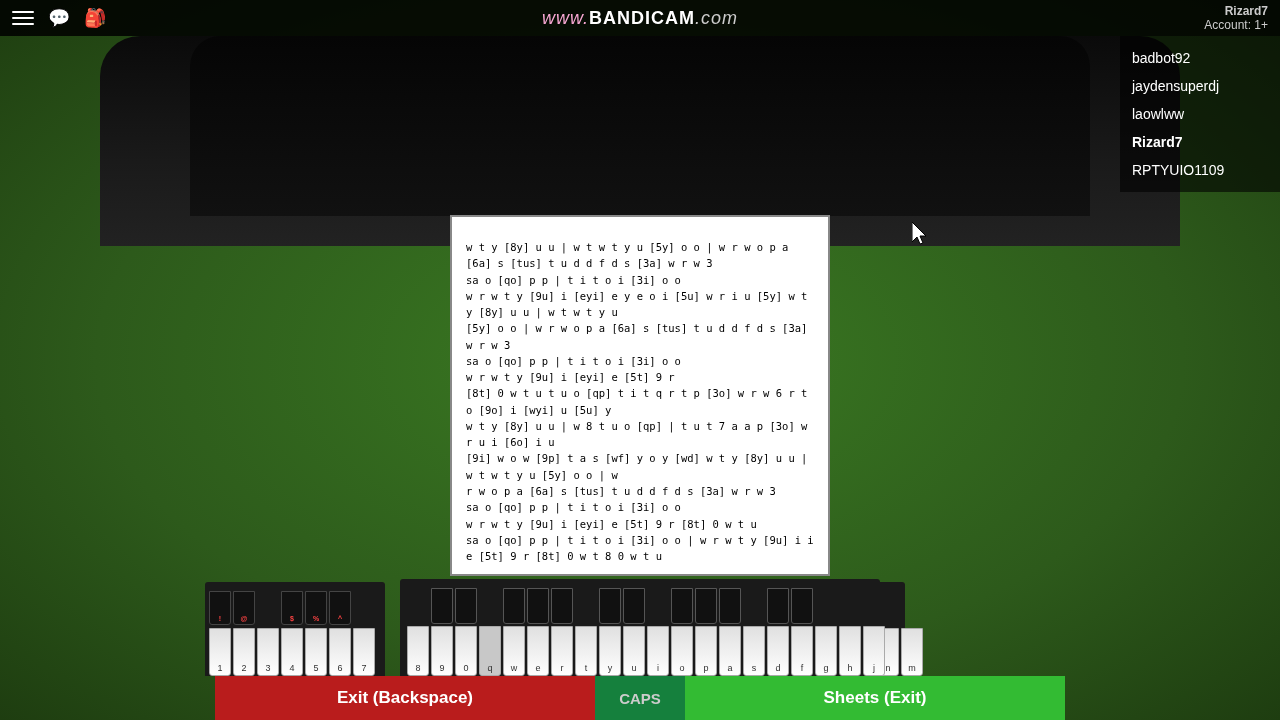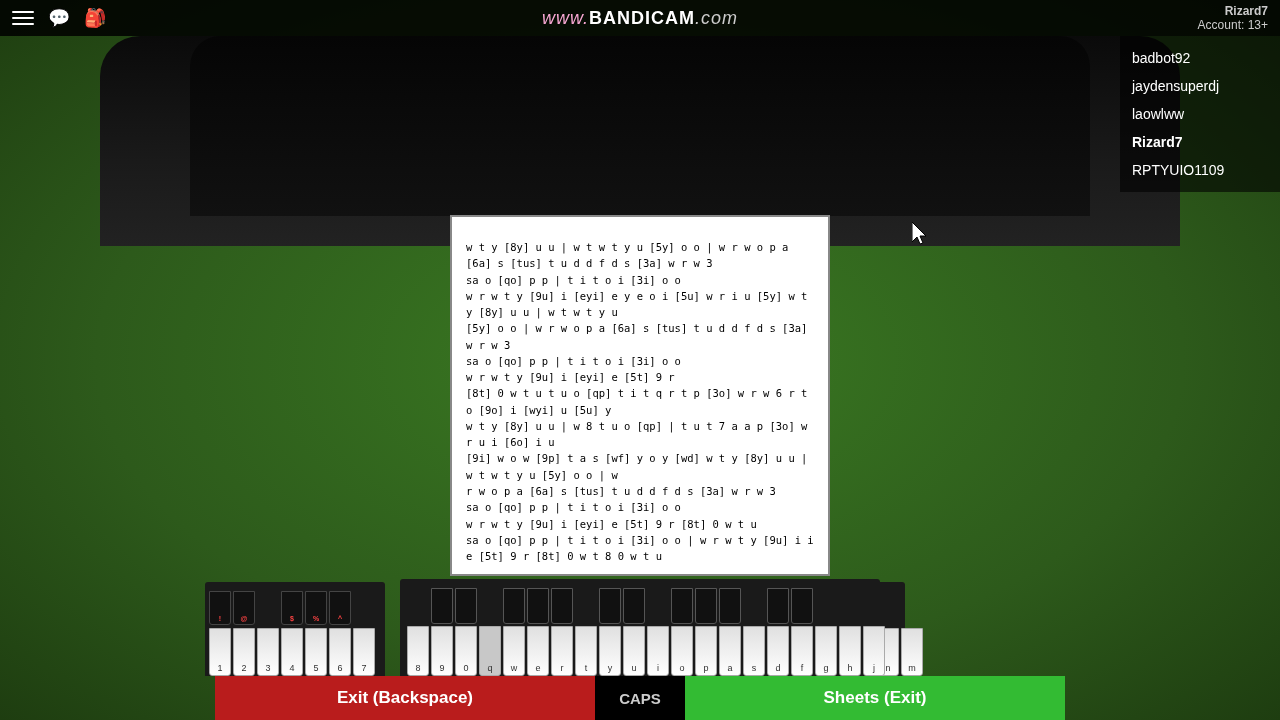--- a/index.html
+++ b/index.html
@@ -124,21 +124,21 @@
         <span></span>
     </div>
     <div style="color:#fff;font-size:18px;">💬</div>
     <div style="color:#fff;font-size:18px;">🎒</div>
   </div>
   <div class="top-bar-center">
     <span class="brand-www">www.</span><span class="brand-main">BANDICAM</span><span class="brand-com">.com</span>
   </div>
   <div class="top-bar-right">
     <div style="font-weight:bold;">Rizard7</div>
-    <div>Account: 13+</div>
+    <div>Account: 1+</div>
   </div>
 </div>
 
 <div class="player-list">
   <div class="player-item">badbot92</div>
   <div class="player-item">jaydensuperdj</div>
   <div class="player-item">laowlww</div>
   <div class="player-item current-user">Rizard7</div>
   <div class="player-item">RPTYUIO1109</div>
 </div>
@@ -252,21 +252,21 @@
     <div style="width:22px;height:48px;background:linear-gradient(180deg,#e0e0e0,#fff);border:1px solid #aaa;border-radius:0 0 3px 3px;display:flex;align-items:flex-end;justify-content:center;padding-bottom:2px;font-size:9px;color:#333;flex-shrink:0;">c</div>
     <div style="width:22px;height:48px;background:linear-gradient(180deg,#e0e0e0,#fff);border:1px solid #aaa;border-radius:0 0 3px 3px;display:flex;align-items:flex-end;justify-content:center;padding-bottom:2px;font-size:9px;color:#333;flex-shrink:0;">v</div>
     <div style="width:22px;height:48px;background:linear-gradient(180deg,#e0e0e0,#fff);border:1px solid #aaa;border-radius:0 0 3px 3px;display:flex;align-items:flex-end;justify-content:center;padding-bottom:2px;font-size:9px;color:#333;flex-shrink:0;">b</div>
     <div style="width:22px;height:48px;background:linear-gradient(180deg,#e0e0e0,#fff);border:1px solid #aaa;border-radius:0 0 3px 3px;display:flex;align-items:flex-end;justify-content:center;padding-bottom:2px;font-size:9px;color:#333;flex-shrink:0;">n</div>
     <div style="width:22px;height:48px;background:linear-gradient(180deg,#e0e0e0,#fff);border:1px solid #aaa;border-radius:0 0 3px 3px;display:flex;align-items:flex-end;justify-content:center;padding-bottom:2px;font-size:9px;color:#333;flex-shrink:0;">m</div>
   </div>
 </div>
 
 <div style="position:absolute; bottom:0; left:50%; transform:translateX(-50%); width:850px; display:flex; z-index:70; height:44px;">
   <button style="flex:1; background:#b91c1c; color:#fff; font-size:17px; font-weight:bold; border:none; cursor:pointer;">Exit (Backspace)</button>
-  <button style="width:90px; background:#000000; color:#ccc; font-size:15px; font-weight:bold; border:none; cursor:pointer;">CAPS</button>
+  <button style="width:90px; background:#15803d; color:#ccc; font-size:15px; font-weight:bold; border:none; cursor:pointer;">CAPS</button>
   <button style="flex:1; background:#33bb33; color:#fff; font-size:17px; font-weight:bold; border:none; cursor:pointer;">Sheets (Exit)</button>
 </div>
 
 <div style="position:absolute; top:222px; left:912px; z-index:200; pointer-events:none;">
   <svg width="20" height="24" viewBox="0 0 20 24">
     <polygon points="0,0 0,20 5,15 8,22 11,21 8,14 14,14" fill="white" stroke="black" stroke-width="1"></polygon>
   </svg>
 </div>
 
 </body></html>

